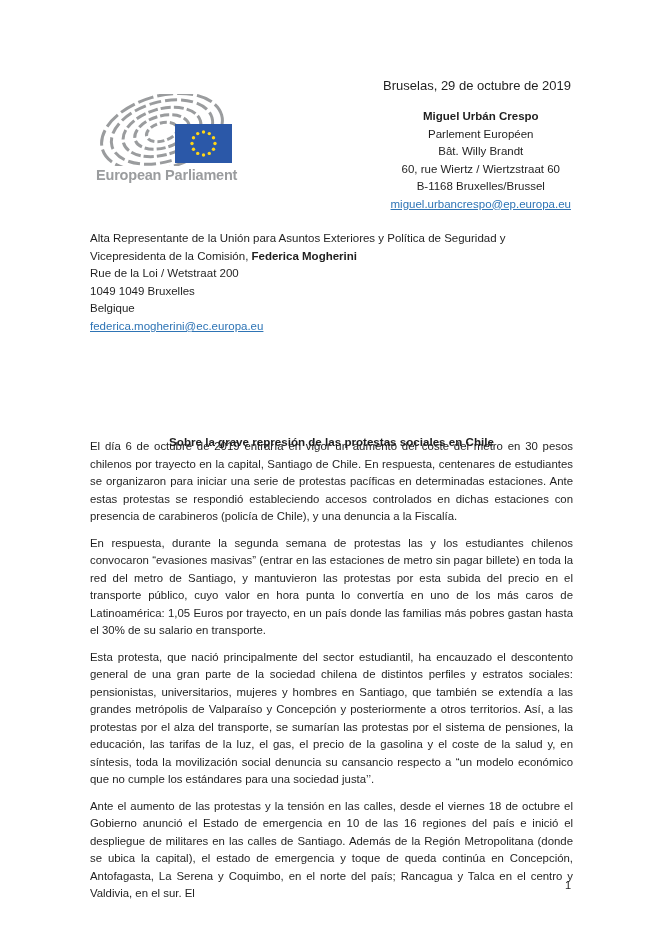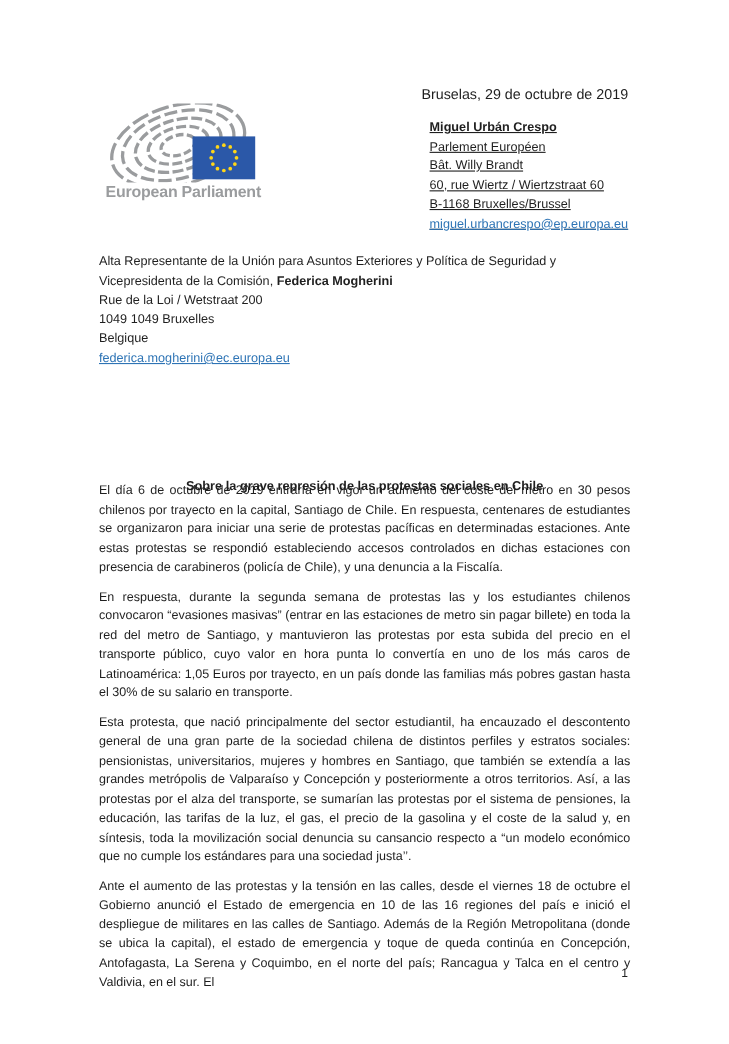--- a/index.html
+++ b/index.html
@@ -17,21 +17,21 @@
     font-family:"Liberation Sans","DejaVu Sans",sans-serif;
     color:var(--text-color);
     overflow:hidden;
   }
   .date-line{
     position:absolute;top:78px;right:92px;
     font-size:13px;
   }
   .sender-block{
     position:absolute;top:108px;right:92px;
-    text-align:left;font-size:11.5px;line-height:17.5px;text-decoration:underline;
+    text-align:center;font-size:11.5px;line-height:17.5px;
   }
   .sender-name{font-weight:bold;}
   .logo-block{
     position:absolute;left:96px;top:94px;width:156px;
   }
   .logo-caption{
     color:var(--logo-gray);
     font-weight:bold;font-size:14.5px;letter-spacing:-0.2px;
     text-align:left;margin-top:1px;
   }

